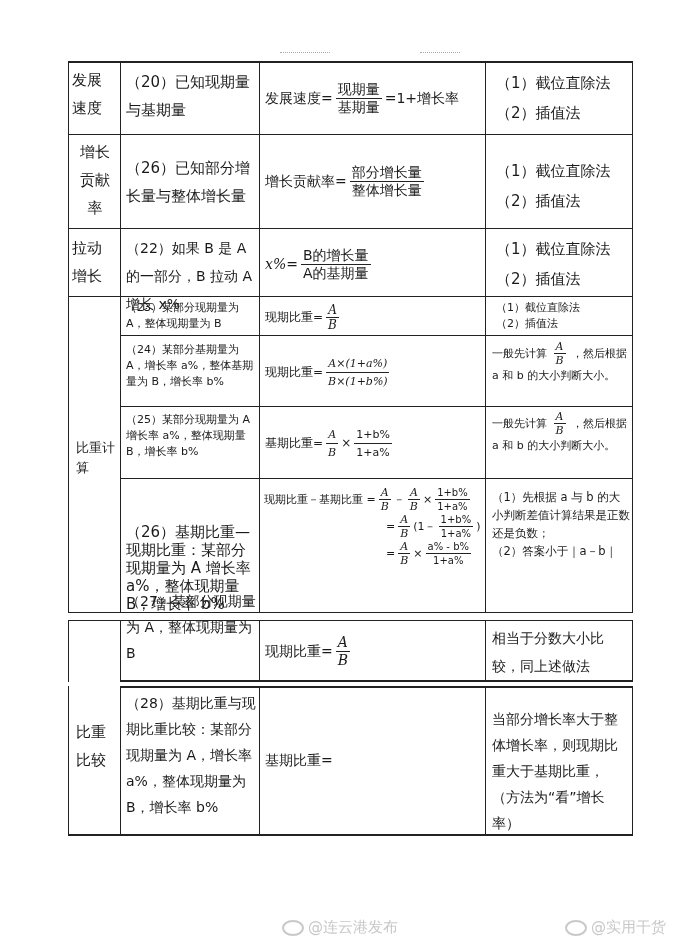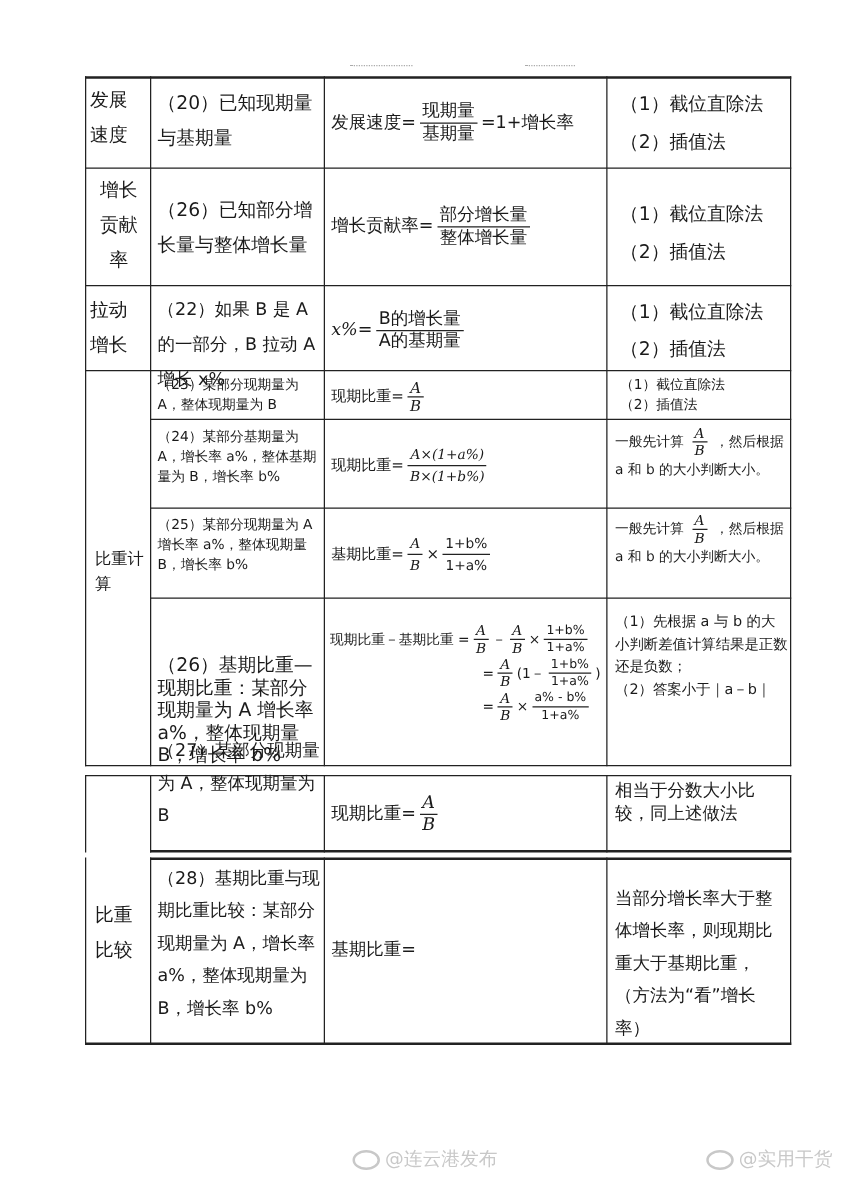--- a/index.html
+++ b/index.html
@@ -154,21 +154,21 @@
   <span>一般先计算</span>
   <span class="frac it">
       <span class="num" style="line-height:13px;">A</span>
       <span class="den" style="line-height:13px;">B</span>
     </span>
   <span>，然后根据 a 和 b 的大小判断大小。</span>
 </div>
 
 <div class="cell small" style="left:126px;top:523px;width:132px;font-size:15px;line-height:18px;">（26）基期比重—现期比重：某部分现期量为 A 增长率 a%，整体现期量 B，增长率 b%</div>
 <div class="cell" style="left:264px;top:480px;width:220px;font-size:11px;line-height:16px;">
-  <div class="formula" style="margin-top:18px;">
+  <div class="formula" style="margin-top:6px;">
     <span>现期比重－基期比重</span>
       <span>&nbsp;=</span>
     <span class="frac it">
         <span class="num" style="line-height:13px;">A</span>
         <span class="den" style="line-height:13px;">B</span>
       </span>
     <span>－</span>
     <span class="frac it">
         <span class="num" style="line-height:13px;">A</span>
         <span class="den" style="line-height:13px;">B</span>
@@ -212,21 +212,21 @@
 
 <div class="cell" style="left:126px;top:588px;width:132px;font-size:14px;line-height:26px;">（27）某部分现期量为 A，整体现期量为 B</div>
 <div class="cell formula" style="left:265px;top:624px;width:218px;height:54px;">
   <span>现期比重</span>
     <span>=</span>
   <span class="frac it">
       <span class="num">A</span>
       <span class="den">B</span>
     </span>
 </div>
-<div class="cell" style="left:492px;top:624px;width:138px;font-size:14px;line-height:18px;">相当于分数大小比较，同上述做法</div>
+<div class="cell" style="left:492px;top:624px;width:138px;font-size:14px;line-height:28px;">相当于分数大小比较，同上述做法</div>
 
 <div class="cell" style="left:76px;top:718px;width:40px;font-size:15px;line-height:28px;">比重比较</div>
 <div class="cell" style="left:126px;top:690px;width:132px;font-size:14px;line-height:26px;">（28）基期比重与现期比重比较：某部分现期量为 A，增长率 a%，整体现期量为 B，增长率 b%</div>
 <div class="cell formula" style="left:265px;top:730px;width:218px;height:60px;">
   <span>基期比重</span>
     <span>=</span>
 </div>
 <div class="cell" style="left:492px;top:706px;width:138px;font-size:14px;line-height:26px;">当部分增长率大于整体增长率，则现期比重大于基期比重，（方法为“看”增长率）</div>
 
 <div class="wm" style="left:282px;top:918px;">

